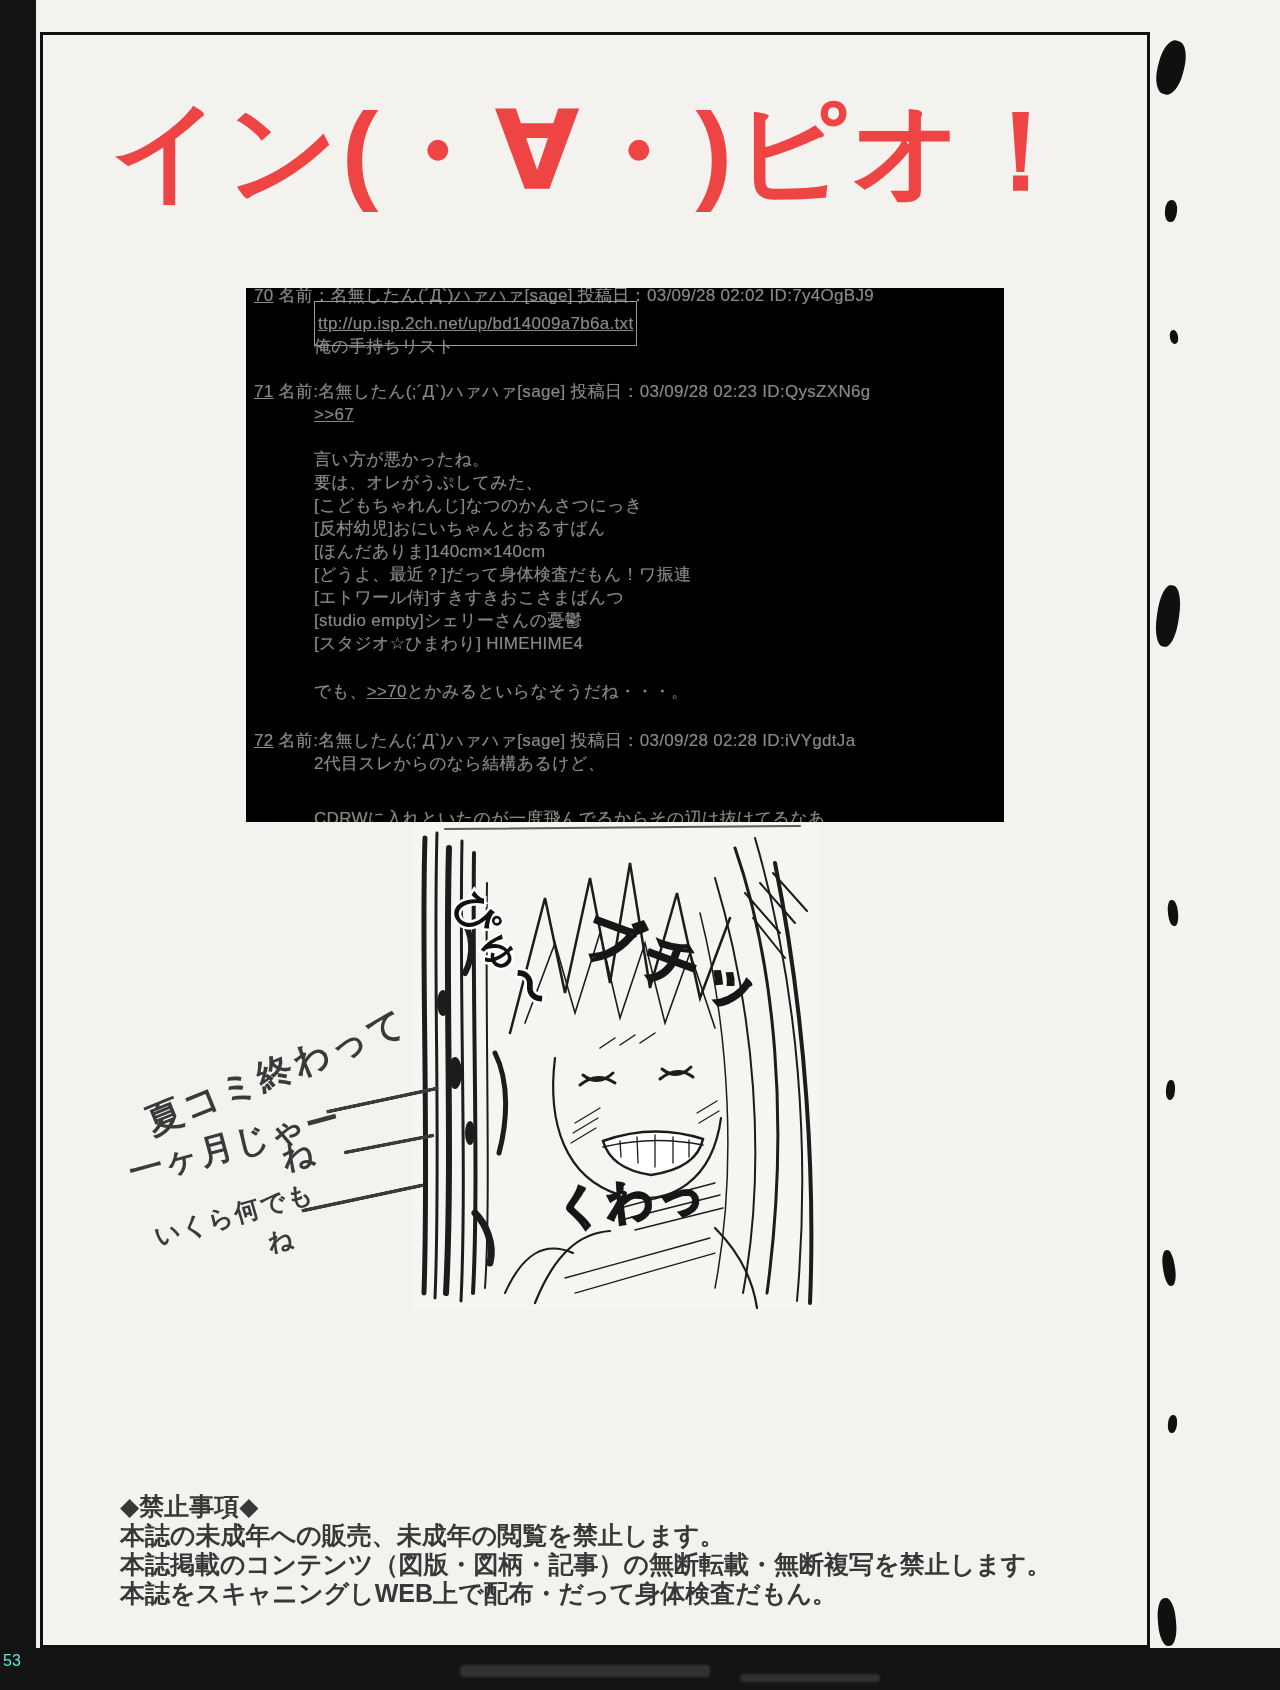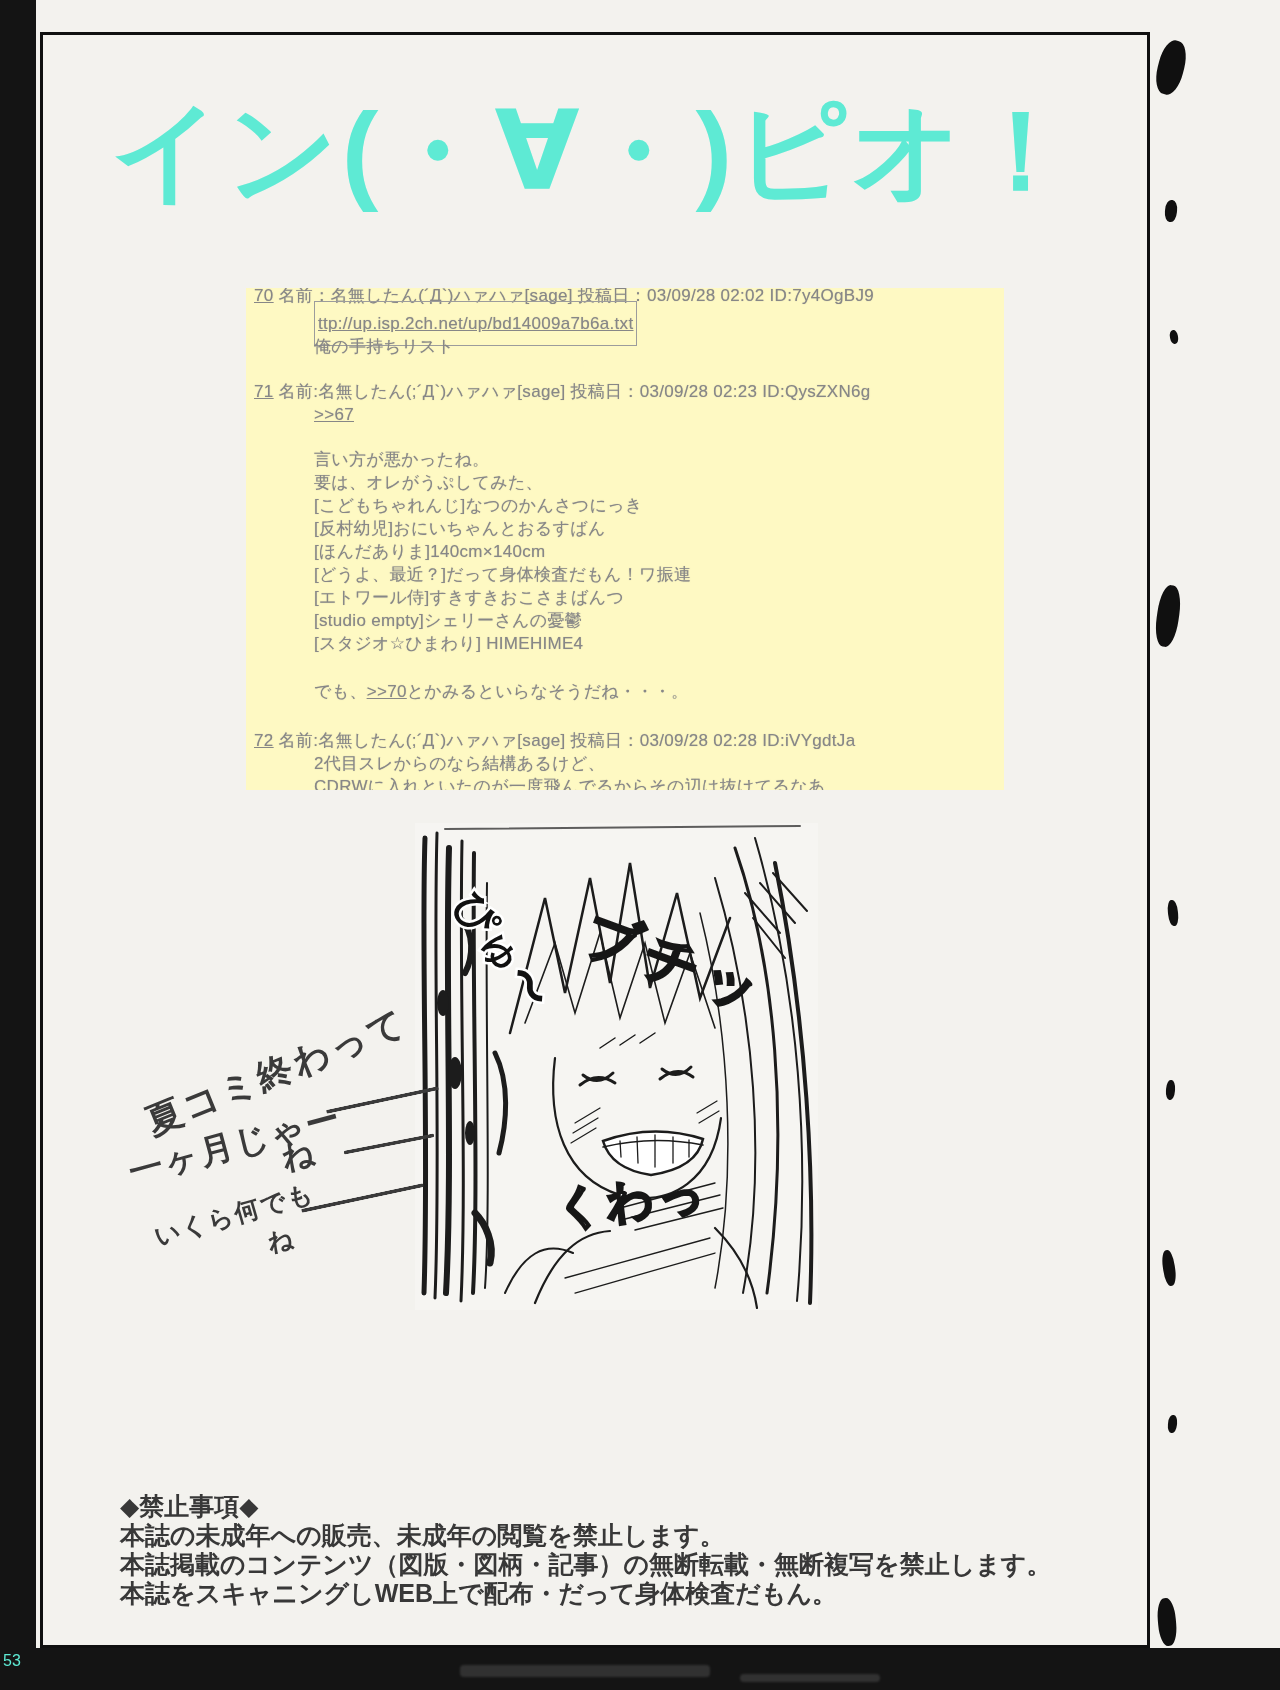--- a/index.html
+++ b/index.html
@@ -1,30 +1,30 @@
 <!DOCTYPE html>
 <html><head>
 <meta charset="utf-8">
 <style>
   html,body{margin:0;padding:0;background:#141414;}
   #canvas{position:relative;width:1280px;height:1690px;background:#141414;overflow:hidden;
           font-family:"Liberation Sans","DejaVu Sans",sans-serif;}
   #paper{position:absolute;left:36px;top:0;width:1244px;height:1648px;background:#f3f2ee;}
   #frame{position:absolute;left:40px;top:32px;width:1104px;height:1610px;border:3px solid #101010;}
   #title{position:absolute;left:60px;top:78px;width:1070px;text-align:center;
-         font-size:110px;font-weight:bold;color:#5eead4;letter-spacing:3px;white-space:nowrap;}
+         font-size:110px;font-weight:bold;color:#ef4444;letter-spacing:3px;white-space:nowrap;}
   
-  #thread{position:absolute;left:246px;top:288px;width:744px;background:#fef9c3;
+  #thread{position:absolute;left:246px;top:288px;width:744px;background:#000000;
           color:#878787;font-size:17px;letter-spacing:.3px;padding:0 6px 0 8px;
           text-shadow:0 0 1px rgba(135,135,135,.55);}
   .ln{line-height:23px;height:23px;white-space:nowrap;}
   .ind{padding-left:60px;}
   .gap22{height:22px;} .gap25{height:25px;} .gap26{height:26px;}
   .clip{height:24px;overflow:hidden;} .clip>div{margin-top:-4px;}
-  .clipb{height:15px;overflow:hidden;}
+  .clipb{height:15px;overflow:hidden;margin-top:32px;}
   .lnk{text-decoration:underline;}
   .urlbox{border:1px solid #9c9c9c;padding:12px 3px;text-decoration:underline;}
   
   .hw{position:absolute;color:#3a3a3a;font-weight:bold;white-space:nowrap;}
   .dash{position:absolute;border-top:4px solid #3a3a3a;border-radius:3px;}
   
   #illu{position:absolute;left:415px;top:823px;width:403px;height:487px;background:#f6f5f2;}
   
   #disclaimer{position:absolute;left:120px;top:1492px;color:#383838;font-weight:bold;
               font-size:25px;line-height:29px;white-space:nowrap;}

